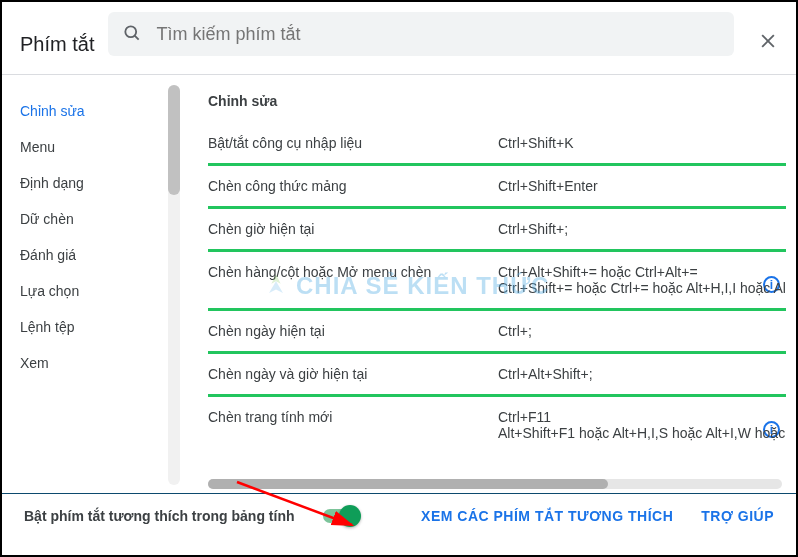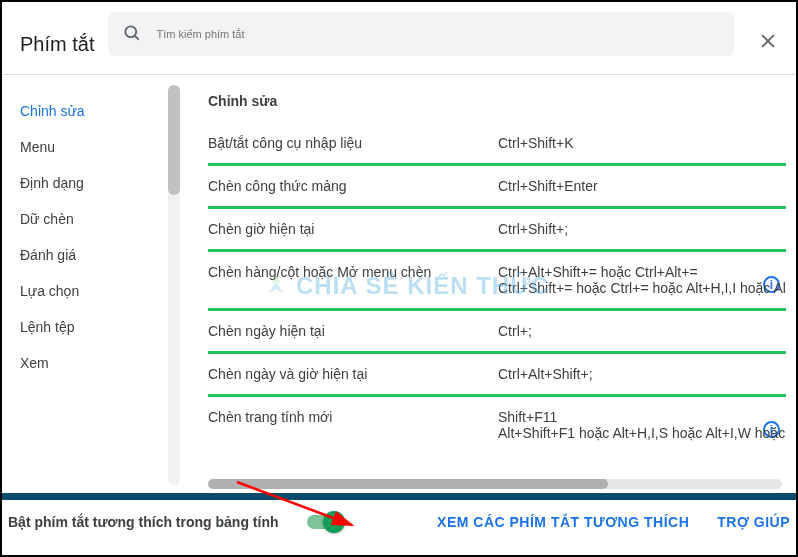--- a/index.html
+++ b/index.html
@@ -2,21 +2,21 @@
 <html><head>
 <meta charset="utf-8">
 <style>
 * { box-sizing: border-box; margin: 0; padding: 0; }
 body { font-family: Arial, sans-serif; font-size: 14px; color: #3c4043; width: 798px; height: 557px; overflow: hidden; background: #fff; border: 2px solid #000; position: relative; }
 
 .header { display: flex; align-items: flex-end; padding: 10px 18px; gap: 14px; }
 .title { font-size: 20px; font-weight: 500; color: #202124; }
 .search-box { flex: 1; background: #f1f3f4; border-radius: 6px; display: flex; align-items: center; padding: 8px 14px; height: 44px; }
 .search-icon { color: #5f6368; margin-right: 14px; }
-.search-input { border: none; background: transparent; outline: none; font-size: 11px; color: #4c1d95; flex: 1; }
+.search-input { border: none; background: transparent; outline: none; font-size: 18px; color: #4c1d95; flex: 1; }
 .close-btn { color: #5f6368; font-size: 20px; cursor: pointer; margin-left: 10px; }
 
 .divider { border-bottom: 1px solid #dadce0; margin-top: 8px; }
 
 .body { display: flex; height: 418px; }
 
 .sidebar { width: 178px; padding: 18px 0 0 18px; overflow-y: auto; position: relative; }
 .sidebar-item { padding: 10px 0; font-size: 14px; color: #3c4043; cursor: pointer; }
 .sidebar-item.active { color: #1a73e8; font-weight: 500; }
 
@@ -28,21 +28,21 @@
 .row { display: flex; border-bottom: 3px solid #22c55e; padding: 12px 0; font-size: 14px; }
 .row-label { width: 290px; color: #3c4043; }
 .row-value { flex: 1; color: #3c4043; }
 .info-icon { color: #1a73e8; font-size: 17px; float: right; margin-top: -20px; margin-right: 6px; cursor: pointer; font-weight: bold; border: 2px solid #1a73e8; border-radius: 50%; width: 17px; height: 17px; display: inline-flex; align-items: center; justify-content: center; font-size: 12px; }
 .row.noborder { border-bottom: none; }
 .multi-val { display: block; }
 
 .h-scroll { position: absolute; bottom: 4px; left: 28px; right: 14px; height: 10px; background: #e6e6e6; border-radius: 5px; }
 .h-thumb { height: 10px; width: 400px; background: #b0b0b0; border-radius: 5px; }
 
-.footer { border-top: 7px solid #0c4a6e; display: flex; align-items: center; padding: 14px 6px; font-size: 14px; text-align: center; }
+.footer { border-top: 1px solid #0c4a6e; display: flex; align-items: center; padding: 14px 22px; font-size: 14px; text-align: center; }
 .footer-label { font-weight: 600; color: #3c4043; margin-right: 28px; }
 .toggle { width: 36px; height: 14px; background: #7cc49a; border-radius: 10px; position: relative; cursor: pointer; }
 .toggle-knob { position: absolute; right: -2px; top: -4px; width: 22px; height: 22px; background: #0f9d58; border-radius: 50%; box-shadow: 0 1px 3px rgba(0,0,0,0.3); }
 .spacer { flex: 1; }
 .link-btn { color: #1a73e8; font-weight: 600; letter-spacing: 0.5px; cursor: pointer; margin-left: 28px; font-size: 14px; }
 
 .watermark { position: absolute; top: 270px; left: 260px; font-size: 24px; font-weight: 700; color: #5ab0e6; opacity: 0.4; pointer-events: none; letter-spacing: 1px; display: flex; align-items: center; gap: 6px; }
 .wm-icon { width: 28px; height: 28px; display: inline-block; }
 
 .arrow { position: absolute; top: 475px; left: 230px; pointer-events: none; z-index: 10; }
@@ -113,21 +113,21 @@
       <div class="row-label">Chèn ngày hiện tại</div>
       <div class="row-value">Ctrl+;</div>
     </div>
     <div class="row">
       <div class="row-label">Chèn ngày và giờ hiện tại</div>
       <div class="row-value">Ctrl+Alt+Shift+;</div>
     </div>
     <div class="row noborder">
       <div class="row-label">Chèn trang tính mới</div>
       <div class="row-value">
-        <span>Shift+F11</span>
+        <span>Ctrl+F11</span>
         <span class="multi-val">Alt+Shift+F1 hoặc Alt+H,I,S hoặc Alt+I,W hoặc</span>
         <span class="info-icon">i</span>
       </div>
     </div>
 
     <div class="h-scroll">
         <div class="h-thumb"></div>
       </div>
   </div>
 </div>

